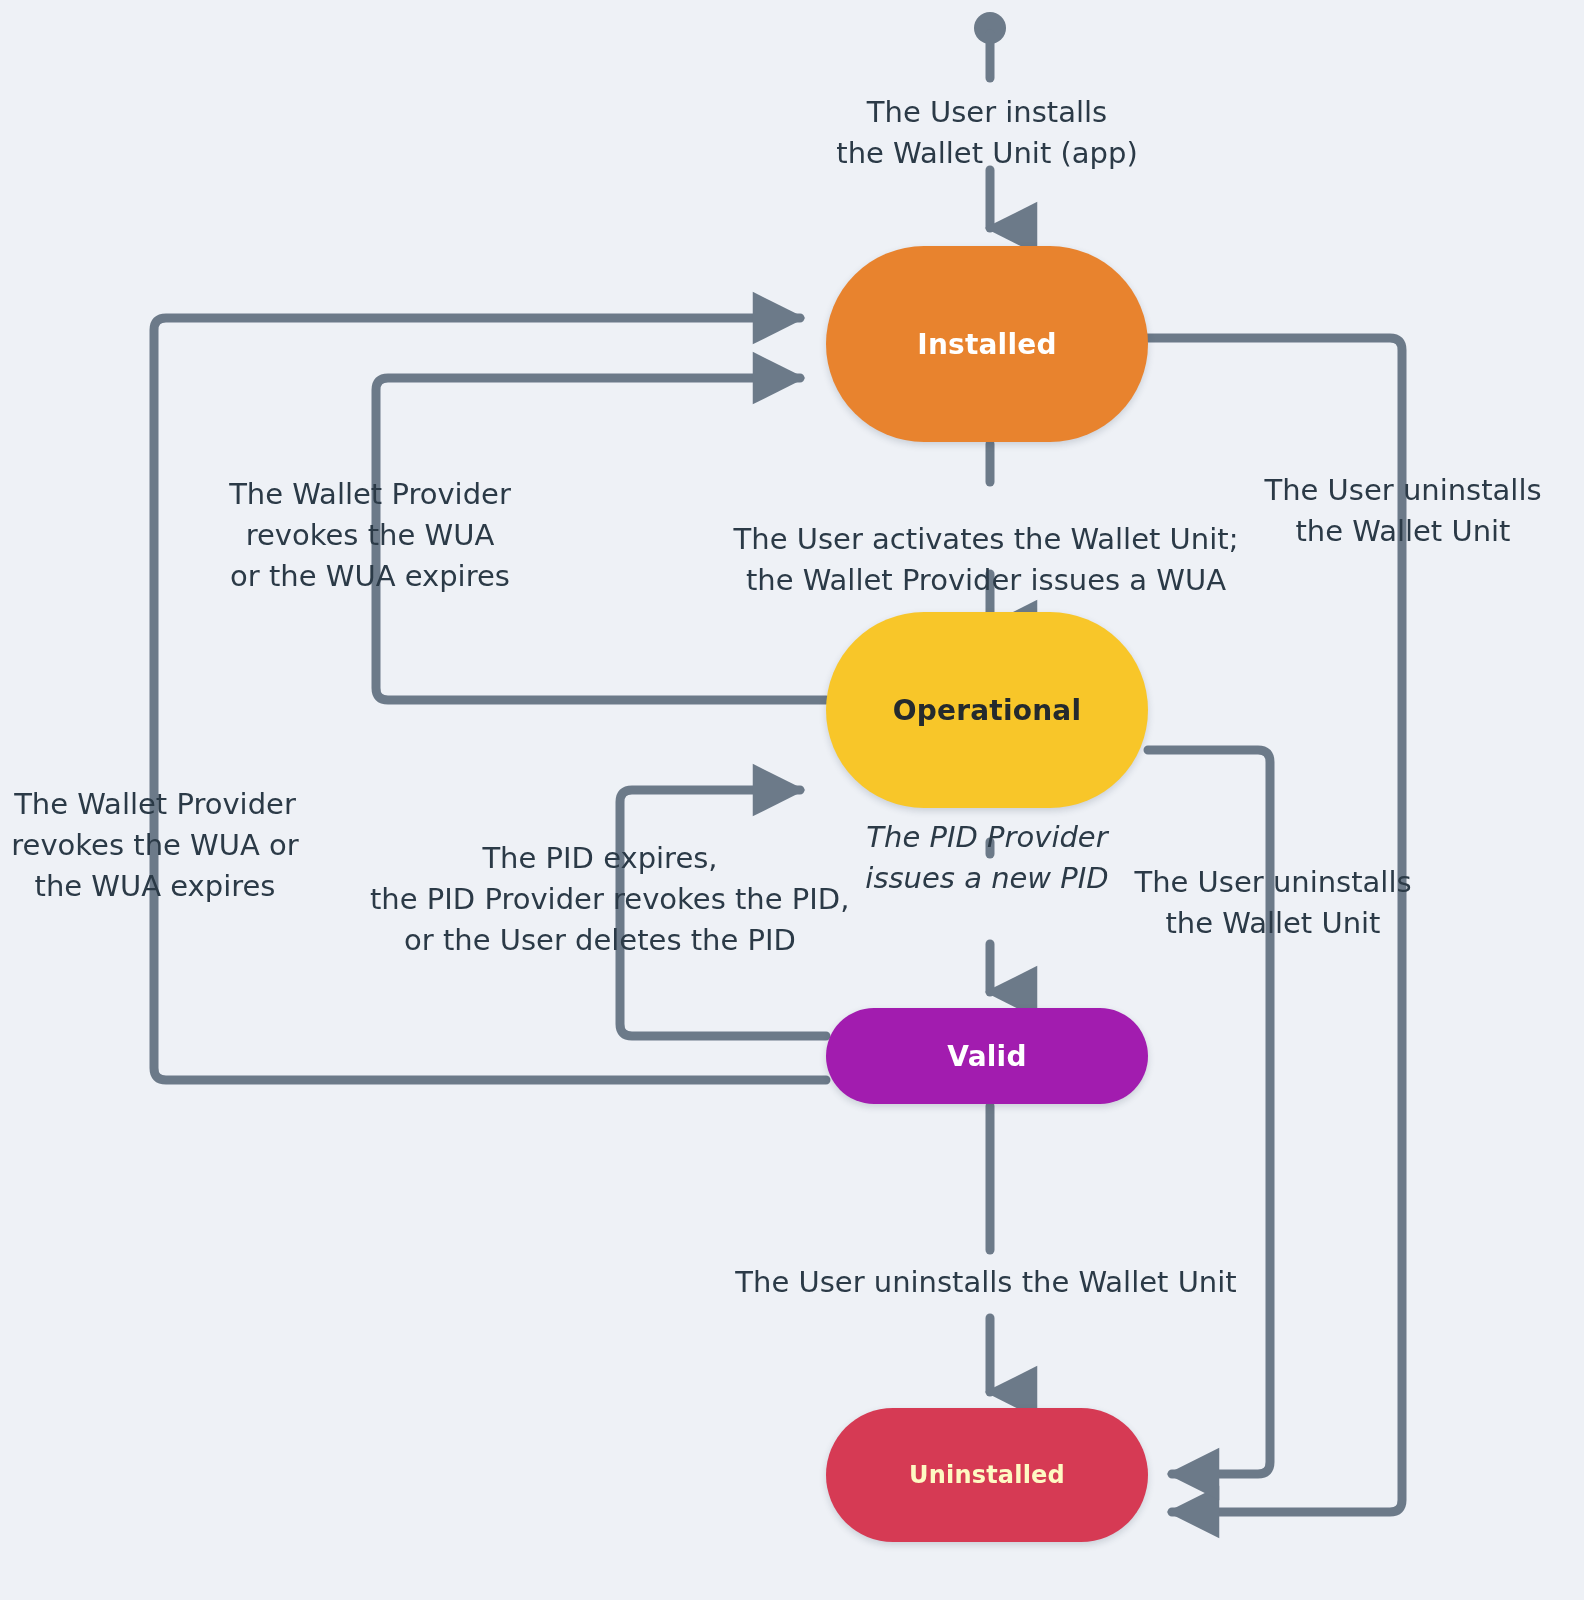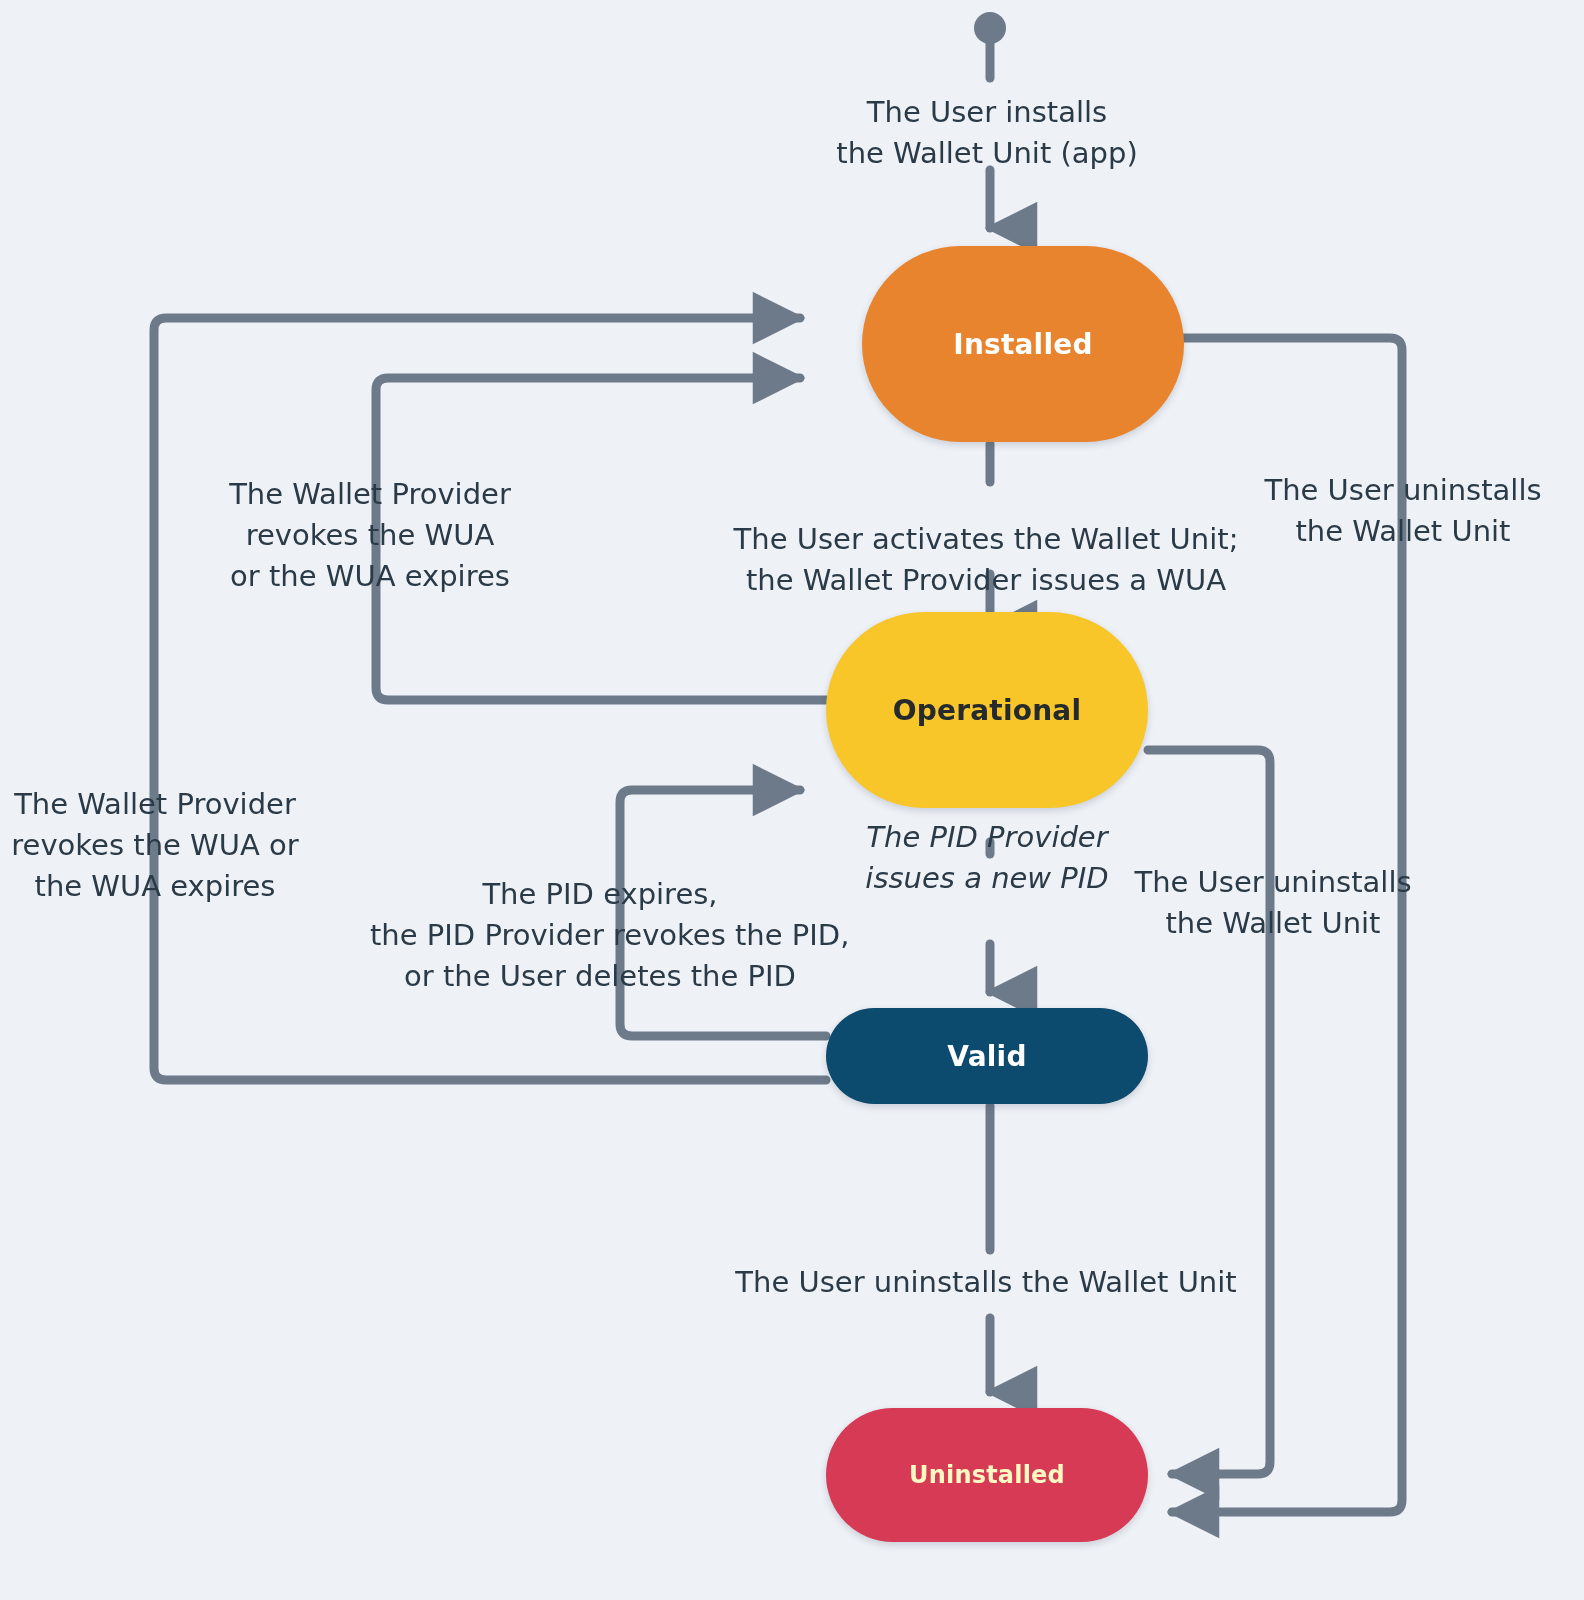--- a/index.html
+++ b/index.html
@@ -30,21 +30,21 @@
     align-items: center;
     justify-content: center;
     box-sizing: border-box;
     border-radius: 999px;
     box-shadow: 0 3px 7px rgba(40, 55, 75, 0.18);
     font-weight: bold;
     letter-spacing: 0.2px;
     text-align: center;
   }
   .node-installed {
-    left: 862px;
+    left: 826px;
     top: 246px;
     width: 322px;
     height: 196px;
     background: #e8832e;
     color: #ffffff;
     font-size: 28px;
   }
   .node-operational {
     left: 826px;
     top: 612px;
@@ -52,21 +52,21 @@
     height: 196px;
     background: #f8c629;
     color: #242a2e;
     font-size: 28px;
   }
   .node-valid {
     left: 826px;
     top: 1008px;
     width: 322px;
     height: 96px;
-    background: #0c4a6e;
+    background: #a21caf;
     color: #ffffff;
     font-size: 28px;
   }
   .node-uninstalled {
     left: 826px;
     top: 1408px;
     width: 322px;
     height: 134px;
     background: #d63a54;
     color: #fef9c3;
@@ -79,21 +79,21 @@
     line-height: 1.42;
     text-align: center;
     white-space: pre;
     font-family: "DejaVu Sans", "Liberation Sans", sans-serif;
   }
   .lbl-install        { left: 826px; top: 92px;  width: 322px; text-align: center; }
   .lbl-activate       { left: 706px; top: 519px; width: 560px; }
   .lbl-uninstall-inst { left: 1238px; top: 470px; width: 330px; }
   .lbl-revoke-op      { left: 210px; top: 474px; width: 320px; }
   .lbl-revoke-valid   { left: 0px;   top: 784px; width: 310px; }
-  .lbl-pid-loss       { left: 370px; top: 874px; width: 460px; }
+  .lbl-pid-loss       { left: 370px; top: 838px; width: 460px; }
   .lbl-pid-new        { left: 862px; top: 817px; width: 250px; font-style: italic; }
   .lbl-uninstall-op   { left: 1128px; top: 862px; width: 290px; }
   .lbl-uninstall-val  { left: 706px; top: 1262px; width: 560px; }
 </style>
 </head>
 <body>
 
 <div id="diagram-root">
 
   <svg id="edges-svg" viewBox="0 0 1584 1600" xmlns="http://www.w3.org/2000/svg">

